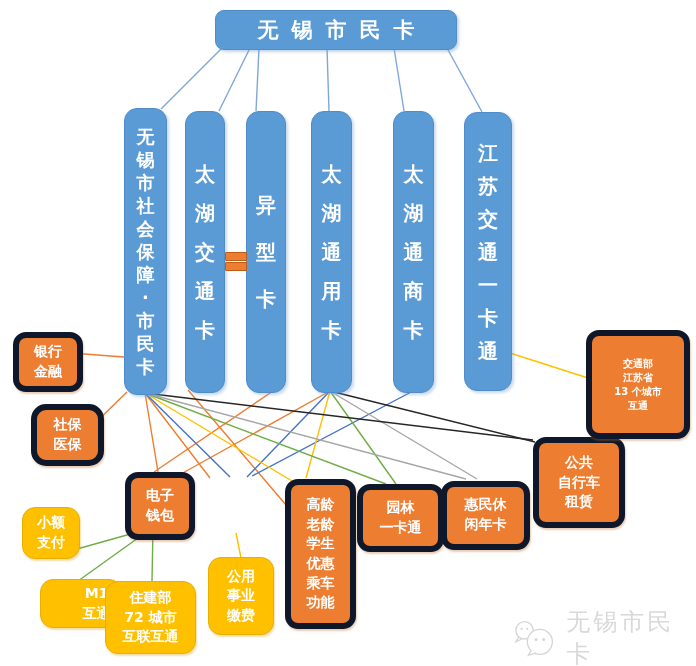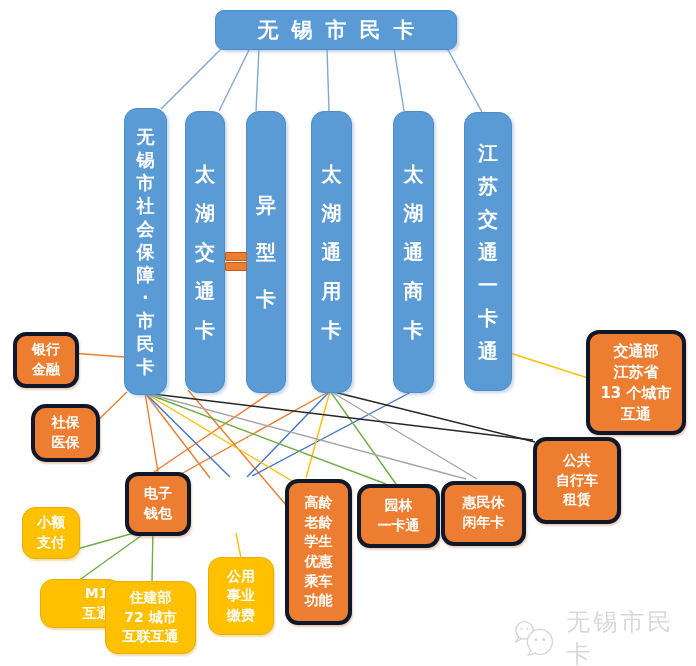--- a/index.html
+++ b/index.html
@@ -54,31 +54,31 @@
   }
   
   .node{
     position:absolute;
     border-radius:13px;
     display:flex;align-items:center;justify-content:center;
     text-align:center;color:#ffffff;font-weight:bold;font-size:14px;
     line-height:1.4;white-space:pre-line;
     z-index:2;
   }
-  .node.orange{background:#ED7D31;border:4px solid #0f172a;box-shadow:1px 2px 2px rgba(190,110,45,.35);}
+  .node.orange{background:#ED7D31;border:6px solid #0f172a;box-shadow:1px 2px 2px rgba(190,110,45,.35);}
   .node.gold{background:#FFC000;border:1px solid #e8ae00;box-shadow:1px 2px 2px rgba(210,160,20,.35);}
   #box-bank{left:13px;top:332px;width:58px;height:48px;}
   #box-shebao{left:31px;top:404px;width:61px;height:50px;border-radius:15px;}
   #box-ewallet{left:125px;top:472px;width:58px;height:56px;}
   #box-online{left:207px;top:477px;width:56px;height:56px;}
   #box-discount{left:285px;top:479px;width:59px;height:138px;}
   #box-garden{left:357px;top:484px;width:75px;height:56px;}
   #box-huimin{left:441px;top:481px;width:77px;height:57px;font-family:Liberation Mono, monospace;}
   #box-bike{left:533px;top:437px;width:80px;height:79px;}
-  #box-ministry{left:586px;top:330px;width:92px;height:97px;font-size:15px;}
+  #box-ministry{left:586px;top:330px;width:92px;height:97px;font-size:10px;}
   #box-smallpay{left:22px;top:507px;width:56px;height:50px;}
   #box-m1{left:40px;top:579px;width:49px;height:47px;padding-left:31px;}
   #box-zhujianbu{left:105px;top:581px;width:89px;height:71px;}
   #box-utility{left:208px;top:557px;width:64px;height:76px;}
   
   .watermark{
     position:absolute;left:512px;top:606px;
     display:flex;align-items:center;gap:10px;
     z-index:2;
   }

